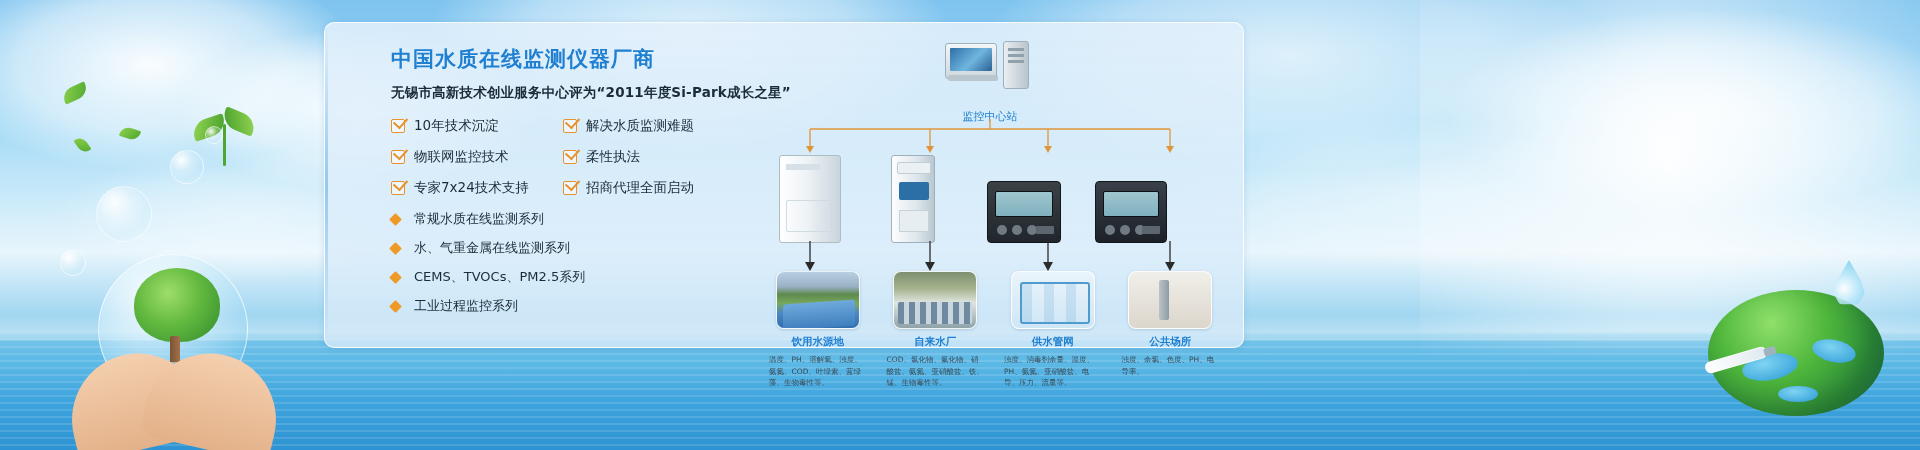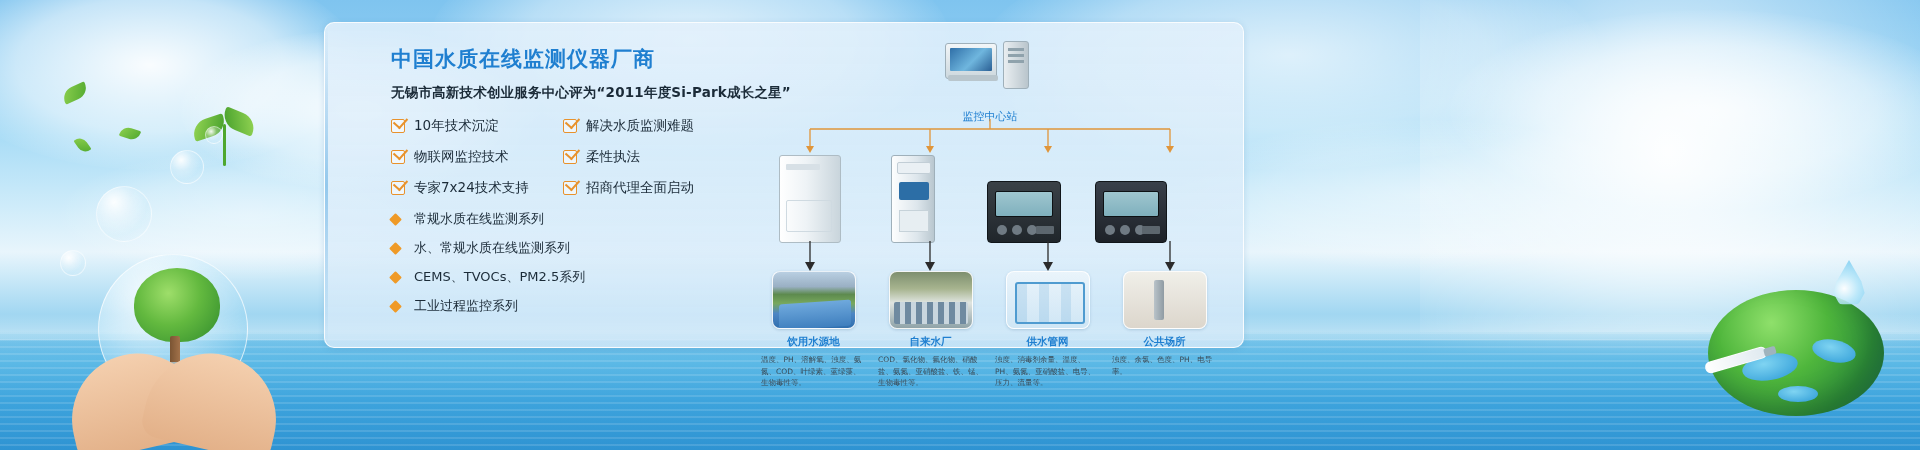--- a/index.html
+++ b/index.html
@@ -218,21 +218,21 @@
          border:1px solid #11161a; border-radius:4px; }
   .dev-lcd{ position:absolute; left:7px; top:9px; right:7px; height:26px; border-radius:2px;
             background:linear-gradient(to bottom,#9fc6cf,#7fb0bd); border:1px solid #0d1114; }
   .dev-keys{ position:absolute; left:9px; bottom:7px; display:flex; gap:5px; }
   .dev-keys i{ width:10px; height:10px; border-radius:50%; background:#6f7a83; display:block; }
   .dev-brand{ position:absolute; right:6px; bottom:8px; width:18px; height:8px; background:#5c666e; border-radius:1px;}
 
   .arrows{ position:absolute; left:0; top:206px; width:470px; height:32px; }
 
   .photos{ position:absolute; left:0; top:236px; width:470px; height:110px; display:flex; gap:0; }
-  .photo-col{ width:117px; text-align:center; }
+  .photo-col{ width:117px; text-align:center;margin-left:8px; }
   .thumb{
     width:84px; height:58px; margin:0 auto; border-radius:8px; overflow:hidden;
     border:1px solid rgba(255,255,255,.9); box-shadow:0 1px 3px rgba(40,90,130,.22);
     position:relative;
   }
   .thumb.t1{ background:linear-gradient(to bottom,#b9cfe2 0%,#9ab0c4 26%,#5d8a4e 40%,#77a85d 56%,#4d86c4 74%,#2f6fae 100%); }
   .thumb.t1:after{ content:""; position:absolute; left:6px; top:30px; width:72px; height:26px;
                    background:linear-gradient(to bottom,#6fa9dd,#3f7fbe); border-radius:3px; transform:skewY(-4deg); }
   .thumb.t2{ background:linear-gradient(to bottom,#7e8f6f 0%,#a7b48f 30%,#dfe4e0 55%,#8fa3a8 100%); }
   .thumb.t2:after{ content:""; position:absolute; left:4px; bottom:4px; right:4px; height:22px;
@@ -331,21 +331,21 @@
     </div>
 
 
     <div class="bullets">
       <div class="bullet-item">
         <span class="diamond"></span>
         <span>常规水质在线监测系列</span>
       </div>
       <div class="bullet-item">
         <span class="diamond"></span>
-        <span>水、常规水质在线监测系列</span>
+        <span>水、气重金属在线监测系列</span>
       </div>
       <div class="bullet-item">
         <span class="diamond"></span>
         <span>CEMS、TVOCs、PM2.5系列</span>
       </div>
       <div class="bullet-item">
         <span class="diamond"></span>
         <span>工业过程监控系列</span>
       </div>
     </div>

